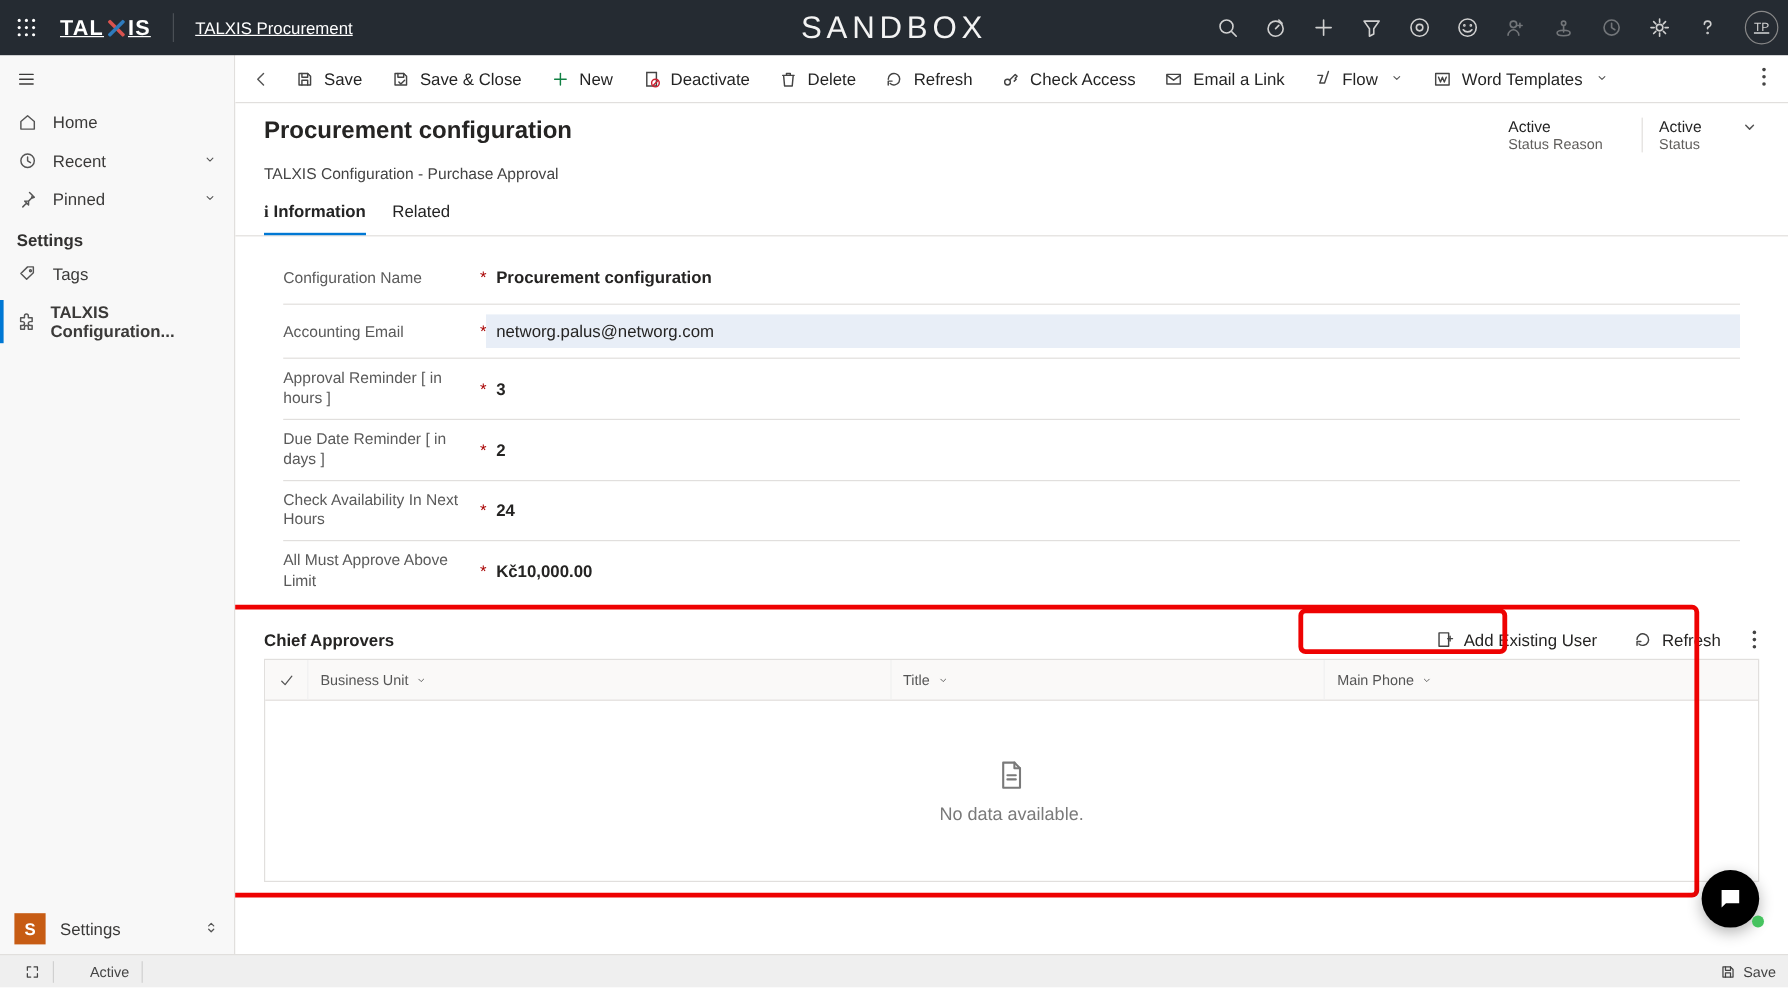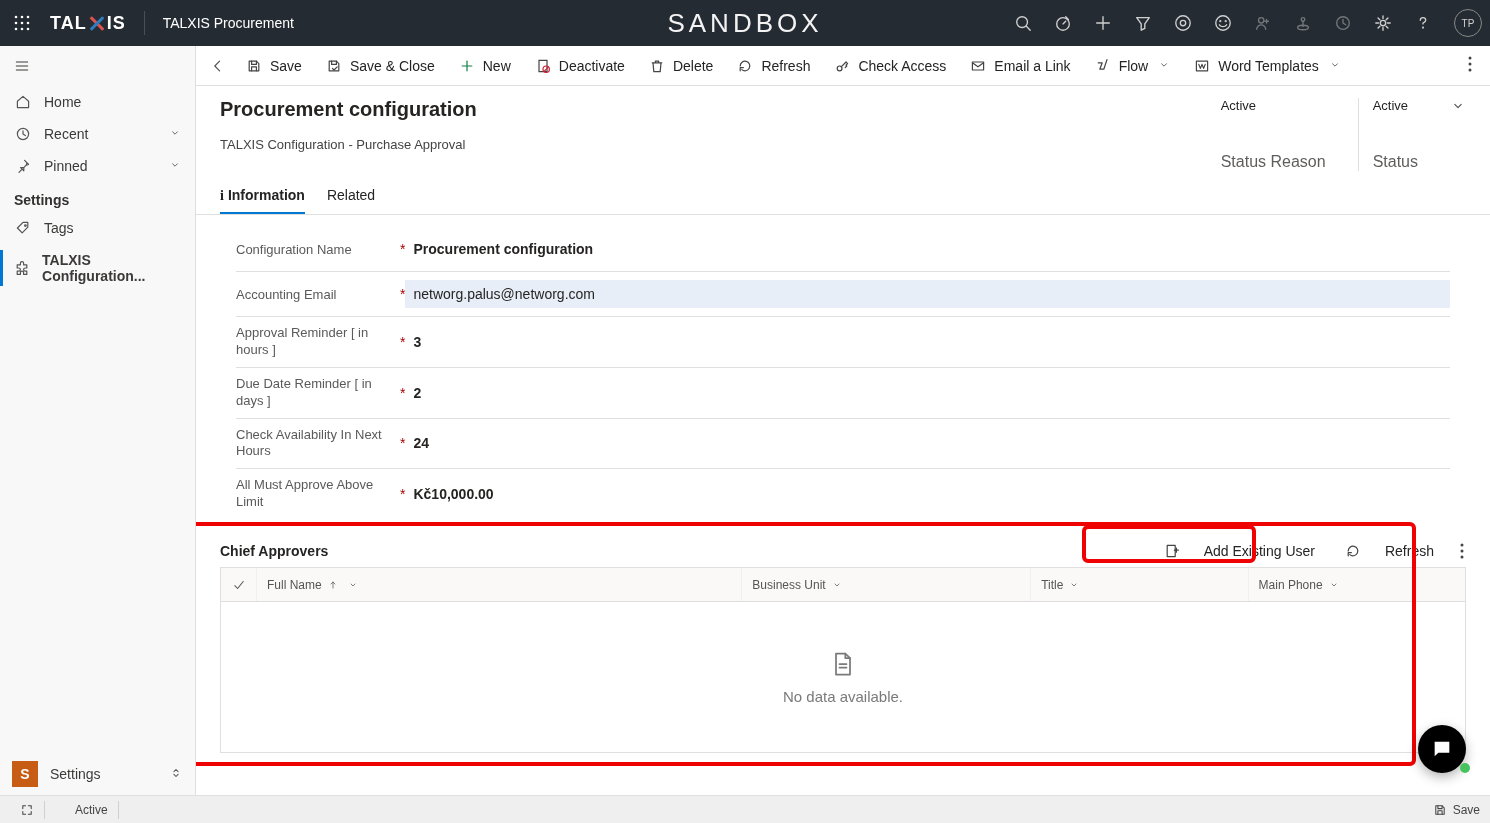--- a/index.html
+++ b/index.html
@@ -27,20 +27,21 @@
   
   .topbar {
     height: 46px;
     background: var(--topbar-bg);
     color: #fff;
     display: flex;
     align-items: center;
     padding: 0 8px;
     gap: 8px;
     position: relative;
+    text-decoration: underline;
   }
   .topbar .waffle { width: 28px; display: flex; justify-content: center; }
   .waffle svg { width: 16px; height: 16px; }
   .topbar .brand { font-weight:600; letter-spacing:1px; font-size:18px; display:flex; align-items:center; margin-left:6px;}
   .brand-x {
     display:inline-flex; align-items:center; justify-content:center;
     width:18px; height:18px; margin:0 1px;
     position:relative;
   }
   .brand-x span{ position:absolute; width:18px; height:3px; border-radius:1px;}
@@ -113,21 +114,21 @@
 
   .form-header {
     display:flex; align-items:flex-start; padding:12px 24px 6px; justify-content:space-between;
   }
   .form-header h1 { margin:0; font-size:20px; font-weight:600;}
   .form-header .subtitle { color:#444; font-size:13px; margin-top:16px;}
   .status-group { display:flex; gap:18px; align-items:flex-start;}
   .status-block { border-left:1px solid var(--border); padding:0 14px; font-size:12px;}
   .status-block:first-child { border-left:none; padding-left:0;}
   .status-block .v { color:#242424; font-weight:400; font-size:13px;}
-  .status-block .l { color: var(--text-muted); font-size:16px;margin-top:40px;}
+  .status-block .l { color: var(--text-muted); font-size:12px;}
   .status-chev { display:flex; align-items:center; color:#555;}
 
   .tabs { display:flex; gap:22px; padding:0 24px; border-bottom:1px solid var(--border);}
   .tabs .tab { padding:10px 0 8px; cursor:pointer; font-size:14px; color:#242424;}
   .tabs .tab.active { font-weight:600; border-bottom:2px solid var(--blue-accent);}
   .tabs .tab .info-i { font-family: Georgia, serif; font-weight:bold; margin-right:4px;}
 
   .form-body {
     flex:1; overflow-y:auto; padding:12px 24px 24px; position:relative;
   }
@@ -142,21 +143,21 @@
   .field-value.bold { font-weight:600; }
   .field-value.highlight { background: var(--highlight-bg);}
   .multi-line-label { line-height:1.3; }
 
   .section-header {
     display:flex; align-items:center; margin-top:14px; padding:6px 0 4px;
   }
   .section-header .title { font-weight:600; font-size:14px;}
   .section-header .actions { margin-left:auto; display:flex; gap:18px; align-items:center;}
   .section-header .actions .act {
-    display:flex; align-items:center; gap:24px; cursor:pointer; padding:4px 6px;
+    display:flex; align-items:center; gap:8px; cursor:pointer; padding:4px 6px;
   }
   .section-header .actions .act .ico {width:16px;height:16px;display:flex;align-items:center;justify-content:center;color:#444;}
 
   .grid {
     border:1px solid var(--border);
   }
   .grid-head {
     display:flex; align-items:center; height:34px; border-bottom:1px solid var(--border);
     background:#faf9f8; font-size:12px; color:#555;
   }
@@ -577,29 +578,20 @@
         </div>
       </div>
 
       <div class="grid">
         <div class="grid-head">
           <div class="col col-check">
               <svg class="stroke" width="14" height="14" viewBox="0 0 20 20">
                 <path d="M4 11l4 4 8-10"></path>
               </svg>
             </div>
-          <div class="col col1">
-            <span>Full Name</span>
-            <svg class="stroke" width="10" height="10" viewBox="0 0 20 20">
-                <path d="M10 4v12M6 8l4-4 4 4"></path>
-              </svg>
-            <svg class="stroke" width="10" height="10" viewBox="0 0 20 20" style="margin-left:4px">
-                <path d="M6 8l4 4 4-4"></path>
-              </svg>
-          </div>
           <div class="col col2">
             <span>Business Unit</span>
             <svg class="stroke" width="10" height="10" viewBox="0 0 20 20">
                 <path d="M6 8l4 4 4-4"></path>
               </svg>
           </div>
           <div class="col col3">
             <span>Title</span>
             <svg class="stroke" width="10" height="10" viewBox="0 0 20 20">
                 <path d="M6 8l4 4 4-4"></path>

